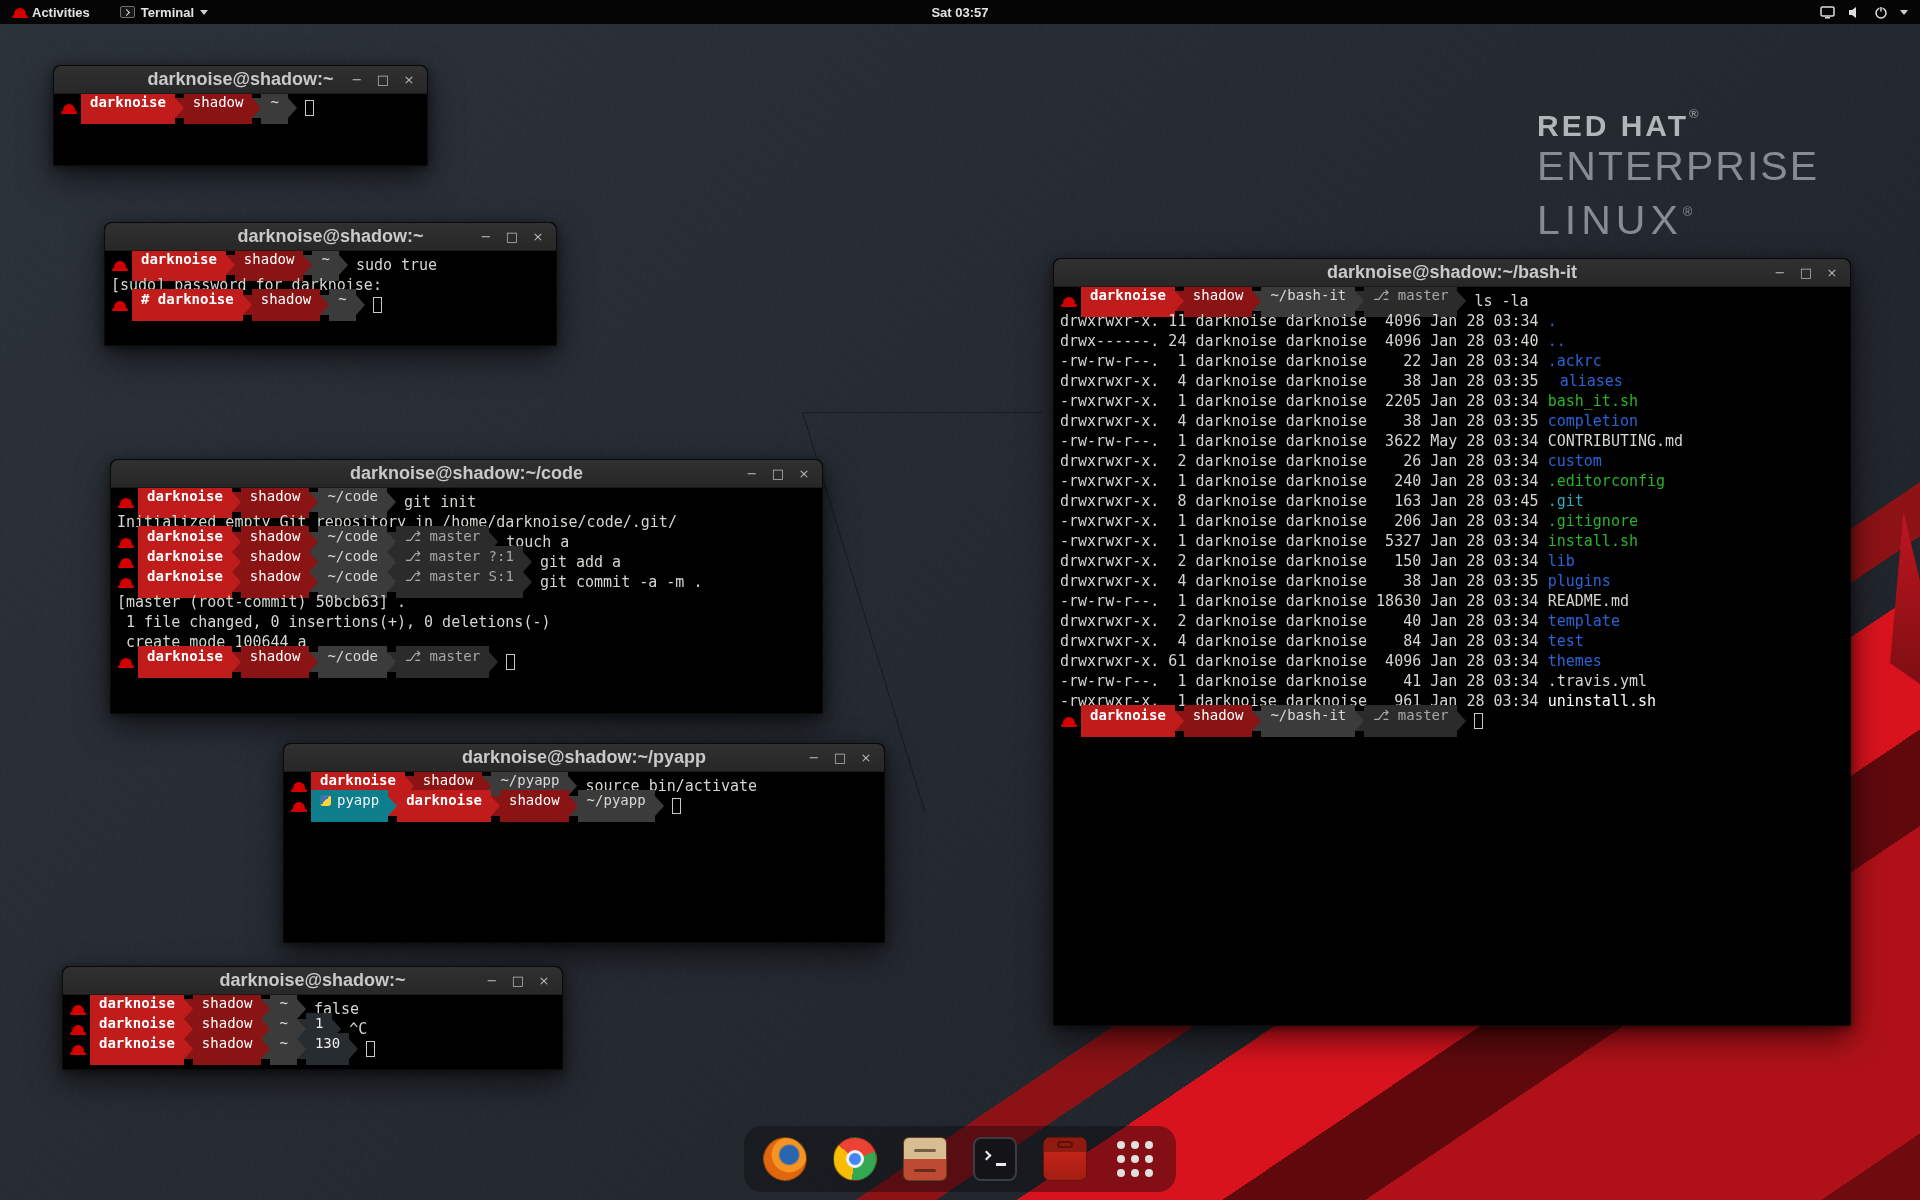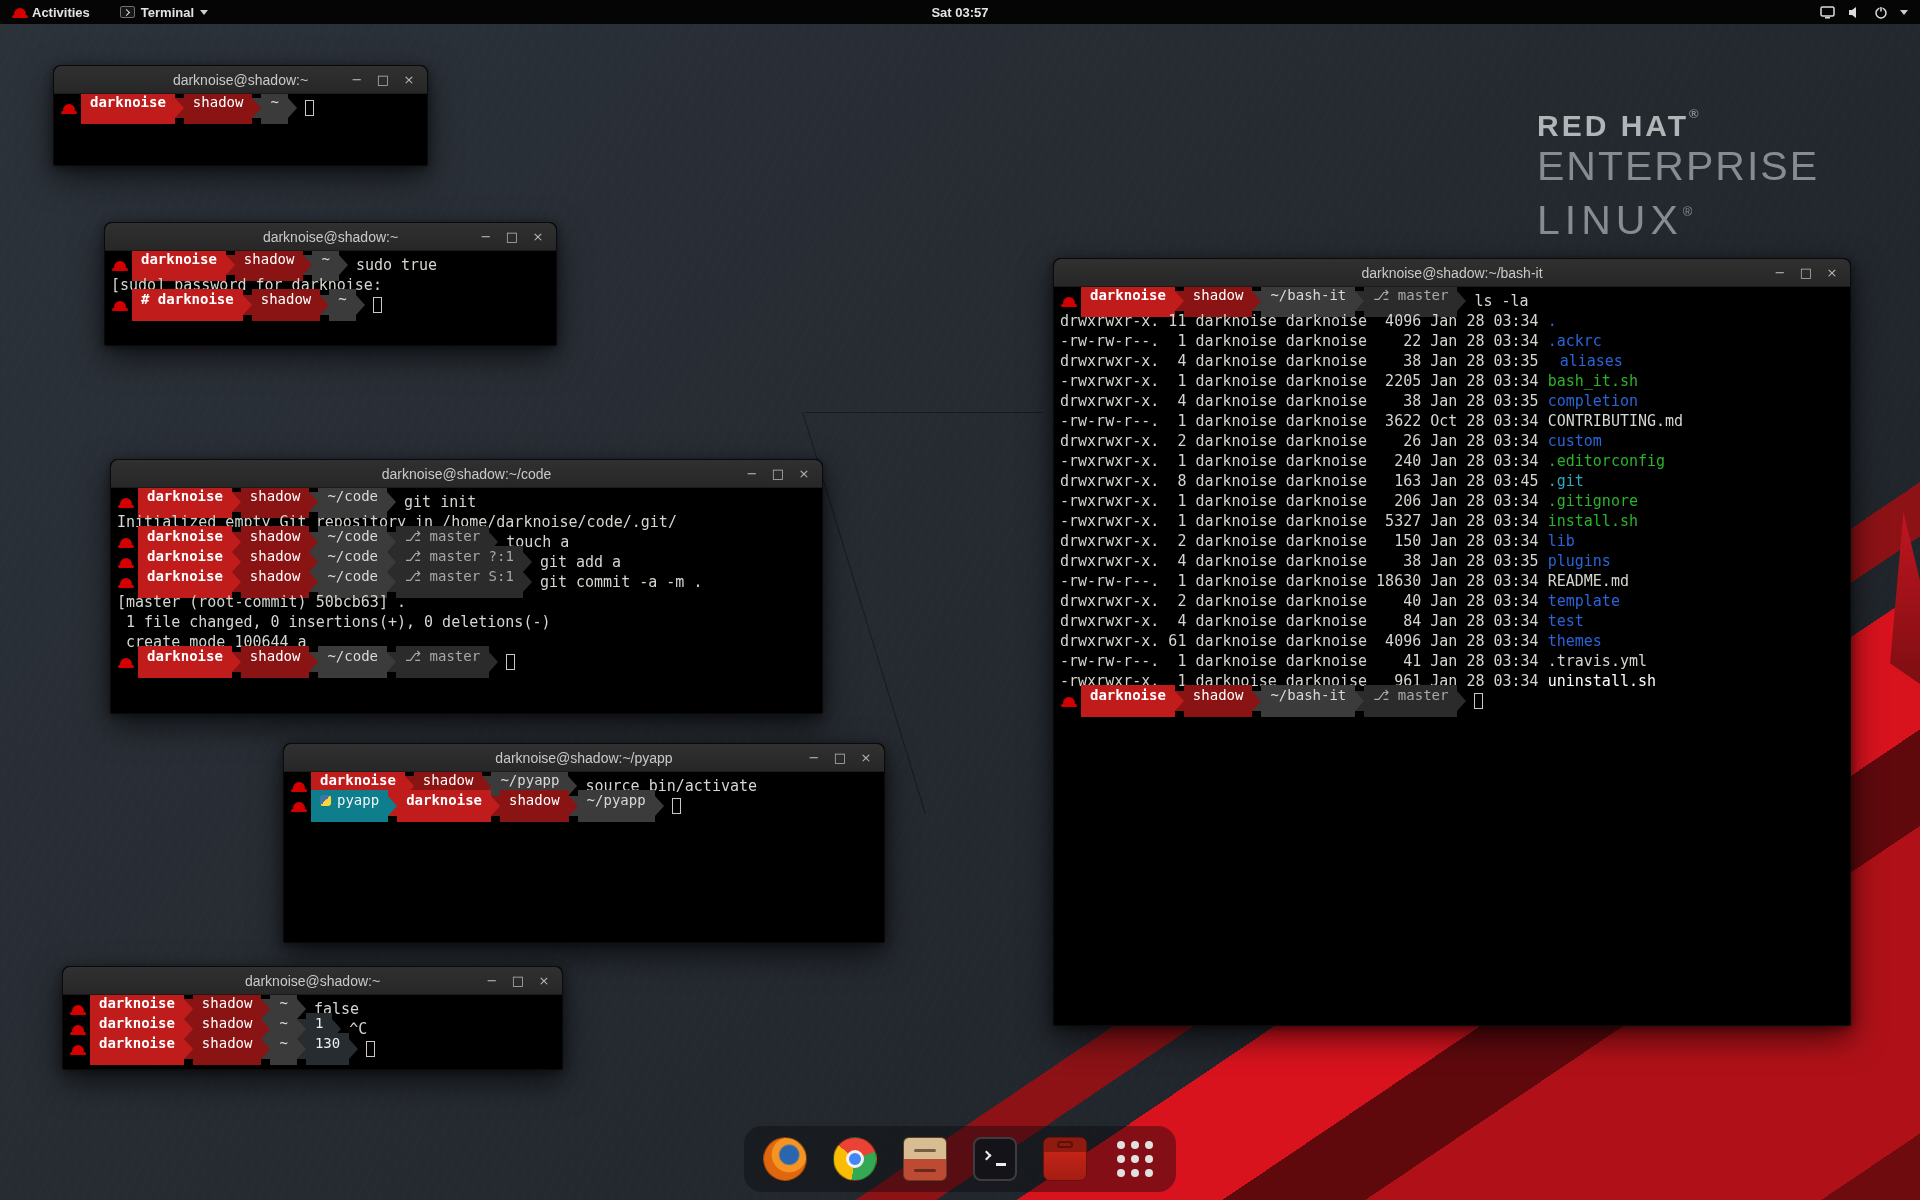--- a/index.html
+++ b/index.html
@@ -47,21 +47,21 @@
   .tri{display:inline-block;width:0;height:0;border-left:4px solid transparent;border-right:4px solid transparent;border-top:5px solid #cfcfcf}
   .clock{position:absolute;left:50%;transform:translateX(-50%)}
   .tb-right{margin-left:auto;display:flex;align-items:center;gap:12px;padding-right:12px}
   .tb-right .sysicon{display:flex;align-items:center}
 
   
   .twin{position:absolute;background:#000;border:1px solid #0a0a0a;border-radius:7px 7px 2px 2px;z-index:5;
     box-shadow:0 12px 32px rgba(0,0,0,.6),0 2px 8px rgba(0,0,0,.45)}
   .titlebar{height:28px;background:linear-gradient(#303030,#272727);border-bottom:1px solid #1b1b1b;
     border-radius:7px 7px 0 0;position:relative;display:flex;align-items:center;justify-content:center}
-  .title{font-size:14px;font-weight:400;color:#c9c9c9}
+  .title{font-size:18px;font-weight:700;color:#c9c9c9}
   .tbtns{position:absolute;right:8px;top:0;height:100%;display:flex;align-items:center;gap:6px}
   .tbtn{width:20px;height:20px;display:flex;align-items:center;justify-content:center;color:#b6b6b6;
     font-family:"DejaVu Sans",sans-serif;font-size:13px;border-radius:3px;cursor:default}
   .term-body{padding:4px 0 0 6px;font-family:"DejaVu Sans Mono",monospace;font-size:15px;color:#d3d7cf}
 
   .tline{display:flex;align-items:center;height:20px;white-space:pre}
   .tout{white-space:pre;color:#d3d7cf}
   .fname{white-space:pre}
   .tcmd{margin-left:8px;white-space:pre;color:#d3d7cf}
   .tline .rh-icon{margin:0 6px 0 3px;flex:none}
@@ -247,25 +247,26 @@
     <span class="title">darknoise@shadow:~/bash-it</span>
     <span class="tbtns">
       <span class="tbtn">−</span>
       <span class="tbtn">□</span>
       <span class="tbtn">×</span>
     </span>
   </div>
   <div class="term-body">
       <div class="tline"><span class="rh-icon"></span><span class="seg sg-user" style="background: rgb(192, 28, 28);">darknoise</span><span class="seg-arrow" style="border-left-color: rgb(192, 28, 28); background-color: rgb(138, 20, 20);"></span><span class="seg sg-host" style="background: rgb(138, 20, 20);">shadow</span><span class="seg-arrow" style="border-left-color: rgb(138, 20, 20); background-color: rgb(59, 59, 59);"></span><span class="seg sg-path" style="background: rgb(59, 59, 59);">~/bash-it</span><span class="seg-arrow" style="border-left-color: rgb(59, 59, 59); background-color: rgb(43, 43, 43);"></span><span class="seg sg-branch" style="background: rgb(43, 43, 43);"><span class="bglyph">⎇ </span>master</span><span class="seg-arrow" style="border-left-color: rgb(43, 43, 43); background-color: transparent;"></span><span class="tcmd">ls -la</span></div>
       <div class="tline"><span class="tout">drwxrwxr-x. 11 darknoise darknoise  4096 Jan 28 03:34 </span><span class="fname" style="color: rgb(42, 100, 216);">.</span></div>
+      <div class="tline"><span class="tout">drwx------. 24 darknoise darknoise  4096 Jan 28 03:40 </span><span class="fname" style="color: rgb(42, 100, 216);">..</span></div>
       <div class="tline"><span class="tout">-rw-rw-r--.  1 darknoise darknoise    22 Jan 28 03:34 </span><span class="fname" style="color: rgb(42, 100, 216);">.ackrc</span></div>
       <div class="tline"><span class="tout">drwxrwxr-x.  4 darknoise darknoise    38 Jan 28 03:35 </span><span class="fname" style="color: rgb(42, 100, 216); margin-left: 12px;">aliases</span></div>
       <div class="tline"><span class="tout">-rwxrwxr-x.  1 darknoise darknoise  2205 Jan 28 03:34 </span><span class="fname" style="color: rgb(43, 179, 43);">bash_it.sh</span></div>
       <div class="tline"><span class="tout">drwxrwxr-x.  4 darknoise darknoise    38 Jan 28 03:35 </span><span class="fname" style="color: rgb(42, 100, 216);">completion</span></div>
-      <div class="tline"><span class="tout">-rw-rw-r--.  1 darknoise darknoise  3622 Oct 28 03:34 </span><span class="fname" style="color: rgb(211, 215, 207);">CONTRIBUTING.md</span></div>
+      <div class="tline"><span class="tout">-rw-rw-r--.  1 darknoise darknoise  3622 May 28 03:34 </span><span class="fname" style="color: rgb(211, 215, 207);">CONTRIBUTING.md</span></div>
       <div class="tline"><span class="tout">drwxrwxr-x.  2 darknoise darknoise    26 Jan 28 03:34 </span><span class="fname" style="color: rgb(42, 100, 216);">custom</span></div>
       <div class="tline"><span class="tout">-rwxrwxr-x.  1 darknoise darknoise   240 Jan 28 03:34 </span><span class="fname" style="color: rgb(43, 179, 43);">.editorconfig</span></div>
       <div class="tline"><span class="tout">drwxrwxr-x.  8 darknoise darknoise   163 Jan 28 03:45 </span><span class="fname" style="color: rgb(47, 168, 194);">.git</span></div>
       <div class="tline"><span class="tout">-rwxrwxr-x.  1 darknoise darknoise   206 Jan 28 03:34 </span><span class="fname" style="color: rgb(43, 179, 43);">.gitignore</span></div>
       <div class="tline"><span class="tout">-rwxrwxr-x.  1 darknoise darknoise  5327 Jan 28 03:34 </span><span class="fname" style="color: rgb(43, 179, 43);">install.sh</span></div>
       <div class="tline"><span class="tout">drwxrwxr-x.  2 darknoise darknoise   150 Jan 28 03:34 </span><span class="fname" style="color: rgb(42, 100, 216);">lib</span></div>
       <div class="tline"><span class="tout">drwxrwxr-x.  4 darknoise darknoise    38 Jan 28 03:35 </span><span class="fname" style="color: rgb(42, 100, 216);">plugins</span></div>
       <div class="tline"><span class="tout">-rw-rw-r--.  1 darknoise darknoise 18630 Jan 28 03:34 </span><span class="fname" style="color: rgb(211, 215, 207);">README.md</span></div>
       <div class="tline"><span class="tout">drwxrwxr-x.  2 darknoise darknoise    40 Jan 28 03:34 </span><span class="fname" style="color: rgb(42, 100, 216);">template</span></div>
       <div class="tline"><span class="tout">drwxrwxr-x.  4 darknoise darknoise    84 Jan 28 03:34 </span><span class="fname" style="color: rgb(42, 100, 216); text-align: center;">test</span></div>

